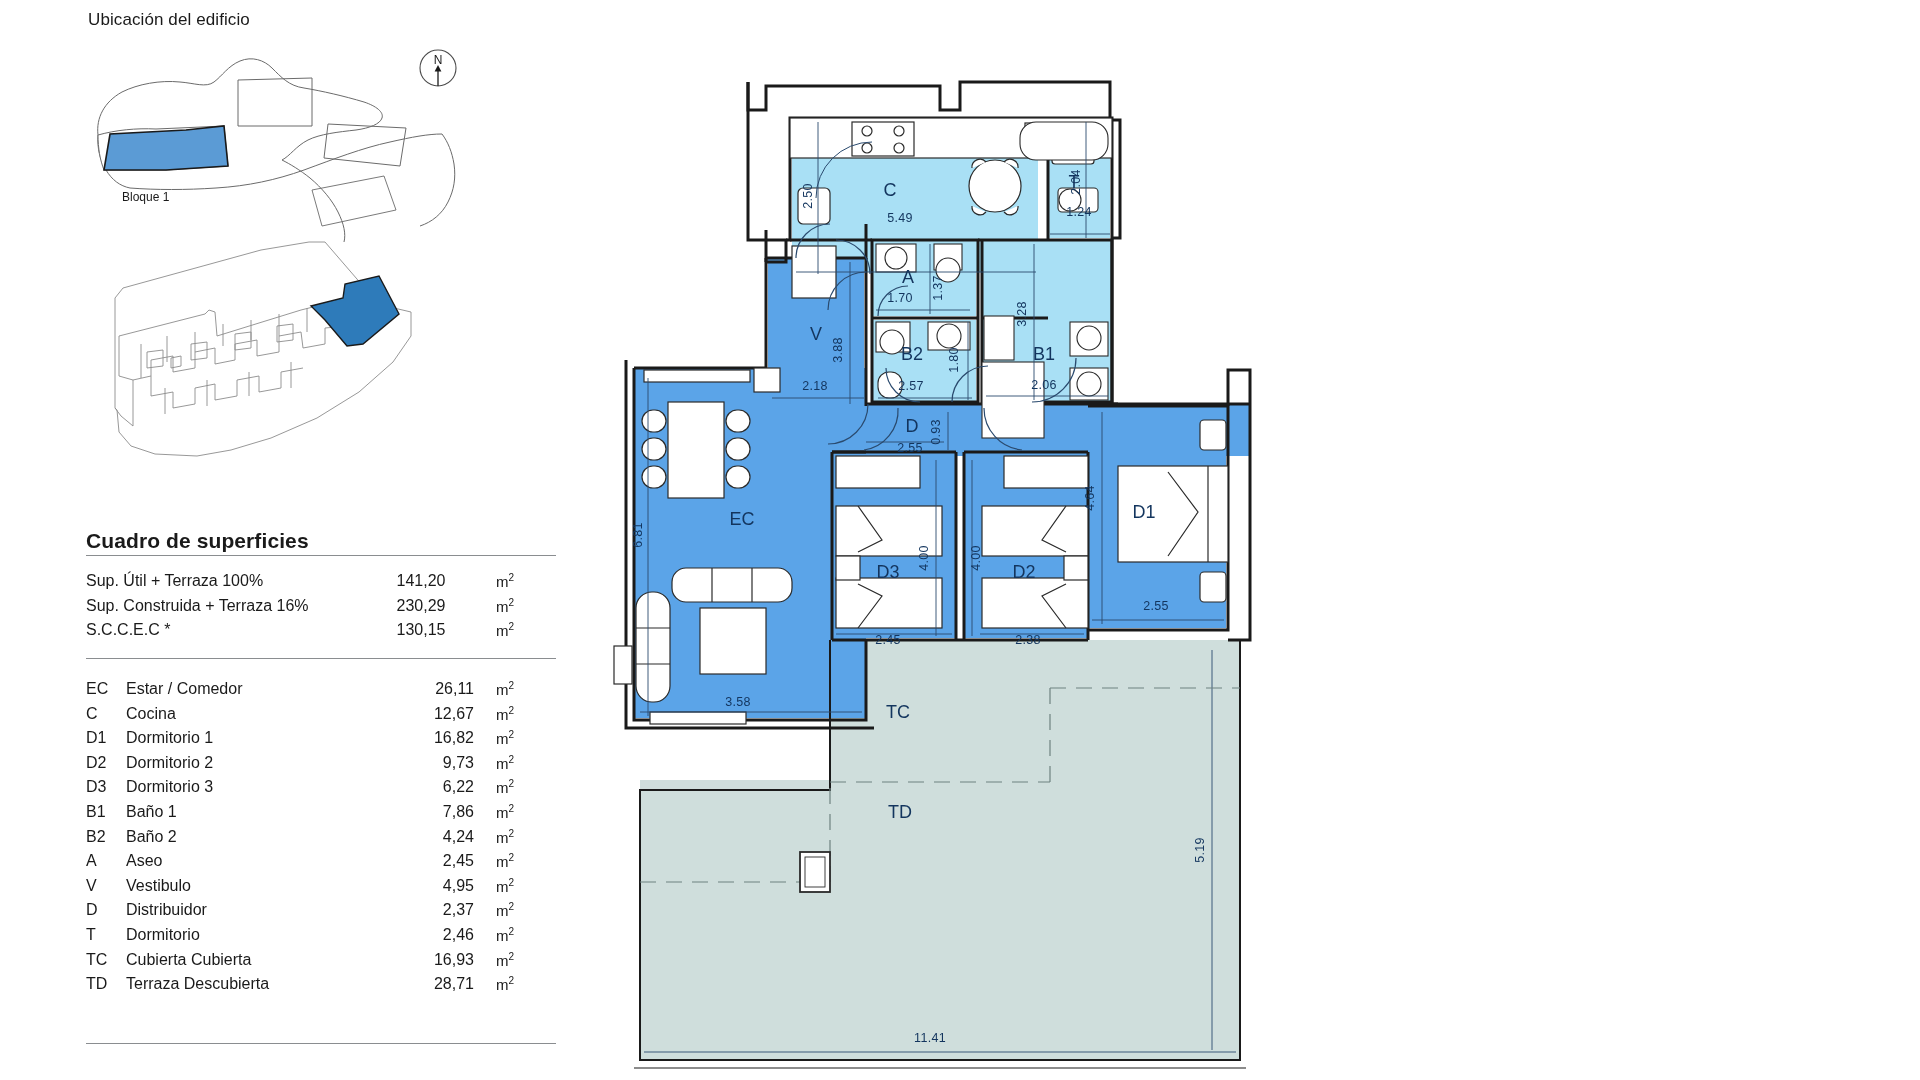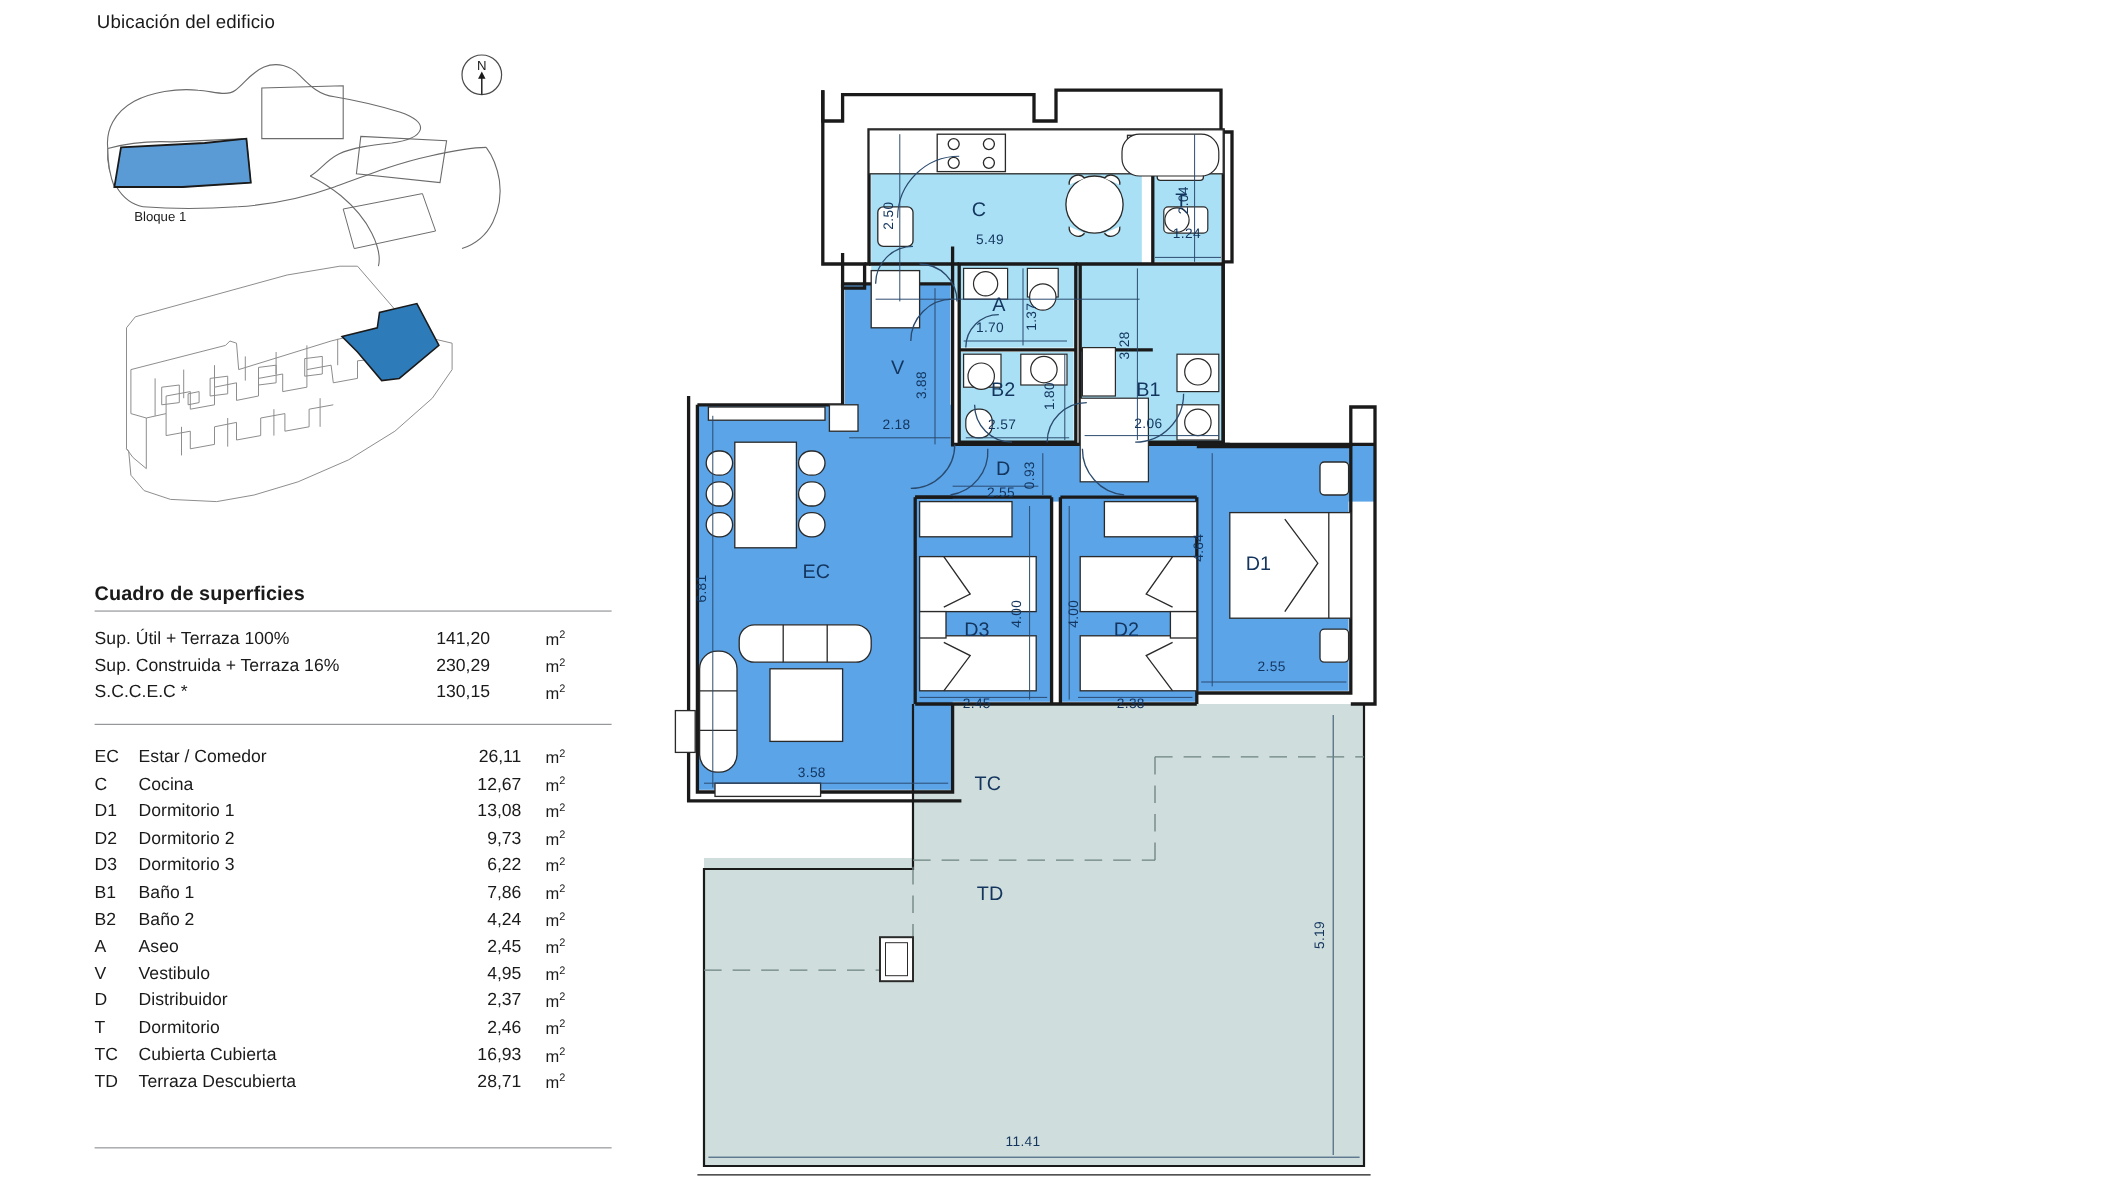--- a/index.html
+++ b/index.html
@@ -26,21 +26,21 @@
 
   #bloque-label {
     position:absolute; left:106px; top:190px;
     font-size:12px;
   }
 
   #north-rose { position:absolute; left:396px; top:42px; width:52px; height:52px; }
 
   #table-title {
     position:absolute; left:70px; top:529px;
-    font-size:18px; font-weight:700; letter-spacing:.1px;
+    font-size:21px; font-weight:700; letter-spacing:.1px;
   }
 
   .rule { position:absolute; left:70px; width:470px; height:0; border-top:1.4px solid #8a8d90; }
   #rule-1 { top:555px; }
   #rule-2 { top:658px; }
   #rule-3 { top:1043px; }
 
   #summary-block { position:absolute; left:70px; top:572px; width:470px; }
   .summary-row { position:relative; height:24.5px; font-size:16px; }
   .summary-row .lbl { position:absolute; left:0; top:0; white-space:nowrap; }
@@ -176,21 +176,21 @@
     </div>
     <div class="room-row">
       <span class="code">C</span>
       <span class="name">Cocina</span>
       <span class="val">12,67</span>
       <span class="unit">m<sup>2</sup></span>
     </div>
     <div class="room-row">
       <span class="code">D1</span>
       <span class="name">Dormitorio 1</span>
-      <span class="val">13,08</span>
+      <span class="val">16,82</span>
       <span class="unit">m<sup>2</sup></span>
     </div>
     <div class="room-row">
       <span class="code">D2</span>
       <span class="name">Dormitorio 2</span>
       <span class="val">9,73</span>
       <span class="unit">m<sup>2</sup></span>
     </div>
     <div class="room-row">
       <span class="code">D3</span>

